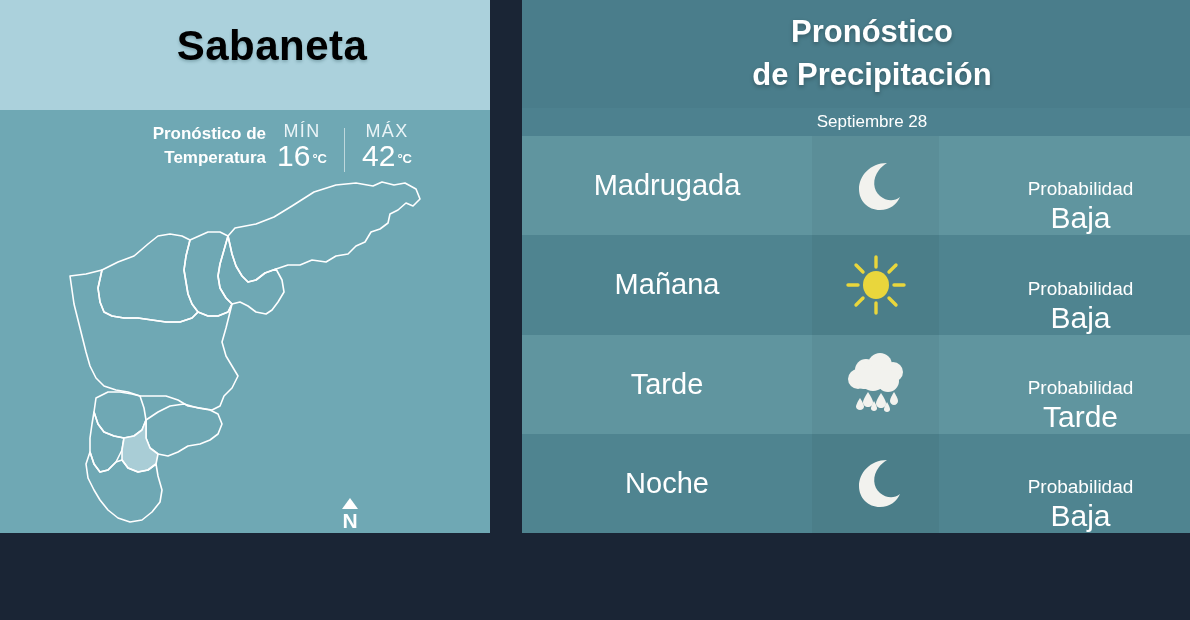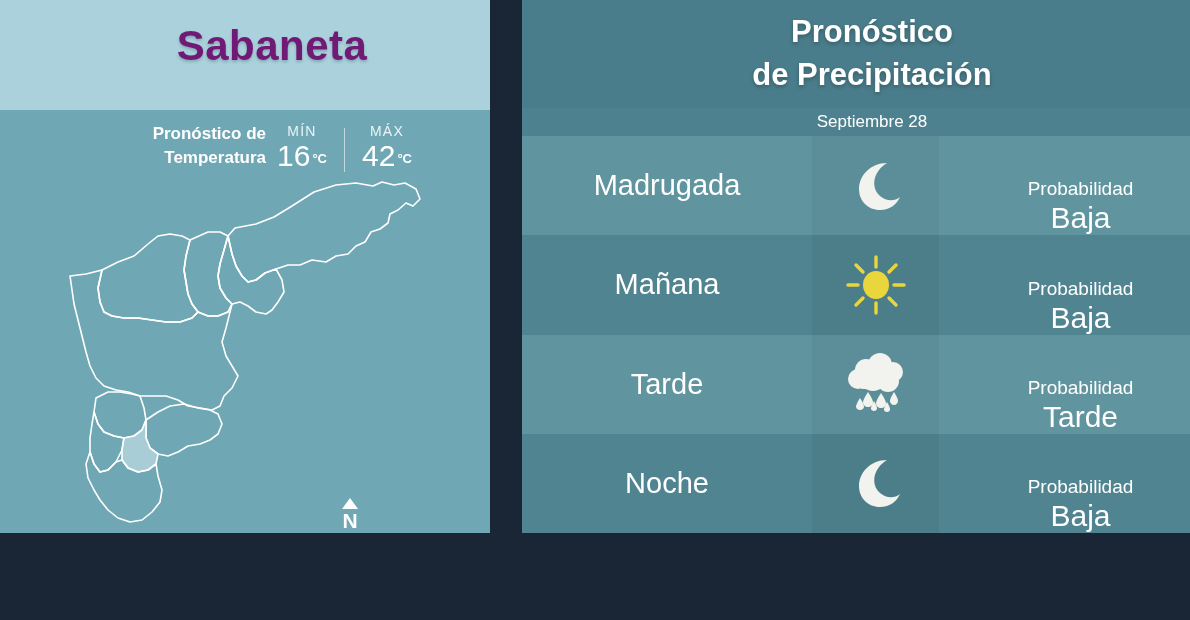--- a/index.html
+++ b/index.html
@@ -8,31 +8,31 @@
     font-family:"Liberation Sans","DejaVu Sans",sans-serif;
     overflow:hidden;background:#1a2535;
   }
   .stage{position:relative;width:1190px;height:620px;overflow:hidden;}
 
   
   .left{position:absolute;left:0;top:0;width:490px;height:533px;background:#6fa8b4;}
   .left-head{position:absolute;left:0;top:0;width:490px;height:110px;background:#abd1dc;}
   .city-title{
     position:absolute;left:0;top:22px;width:544px;text-align:center;
-    font-size:42px;font-weight:bold;color:#701a75;letter-spacing:.5px;
+    font-size:42px;font-weight:bold;color:#000000;letter-spacing:.5px;
     text-shadow:0 2px 3px rgba(60,100,110,.35);
   }
   .temp-block{position:absolute;left:0;top:122px;width:490px;height:62px;padding-left:28px;}
   .temp-label{
     position:absolute;left:96px;top:0;width:170px;text-align:right;
     font-size:17px;font-weight:bold;color:#ffffff;line-height:24px;
   }
   .temp-vals{position:absolute;left:272px;top:0;display:flex;align-items:flex-start;}
   .tcol{display:flex;flex-direction:column;align-items:center;width:60px;}
-  .tcap{font-size:14px;color:#eaf4f7;letter-spacing:1.3px;line-height:18px;}
+  .tcap{font-size:18px;color:#eaf4f7;letter-spacing:1.3px;line-height:18px;}
   .tnum{font-size:30px;color:#ffffff;line-height:32px;font-weight:400;
         display:flex;align-items:flex-start;}
   .tdeg{font-size:13px;font-weight:bold;margin-left:2px;margin-top:3px;}
   .tsep{width:1px;height:44px;background:rgba(255,255,255,.55);margin:6px 12px 0 12px;}
 
   .mapwrap{position:absolute;left:60px;top:170px;width:380px;height:355px;}
   .mapsvg{width:100%;height:100%;display:block;}
   .north{position:absolute;left:277px;top:328px;width:26px;text-align:center;color:#fff;}
   .north .tri{width:0;height:0;margin:0 auto;
     border-left:8px solid transparent;border-right:8px solid transparent;

